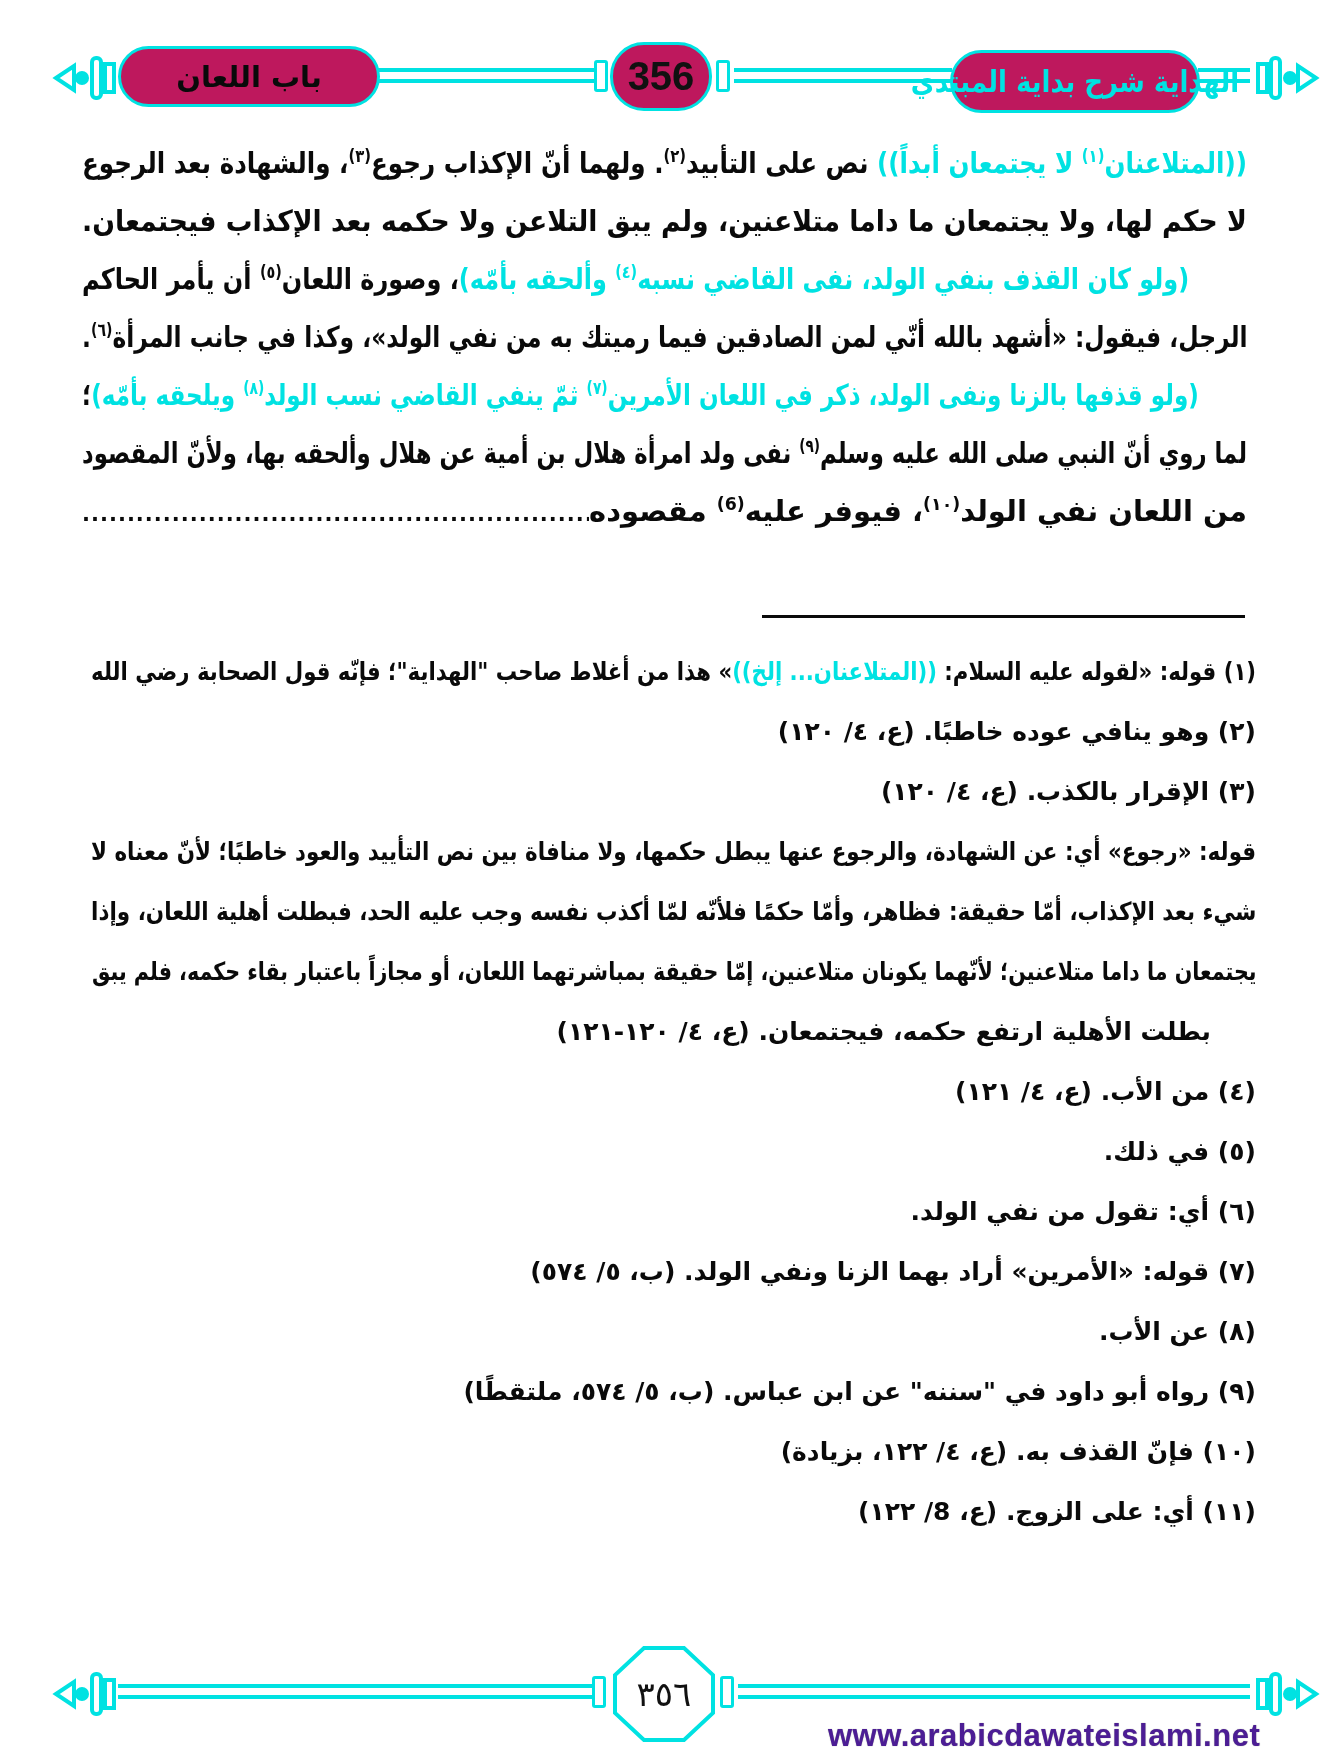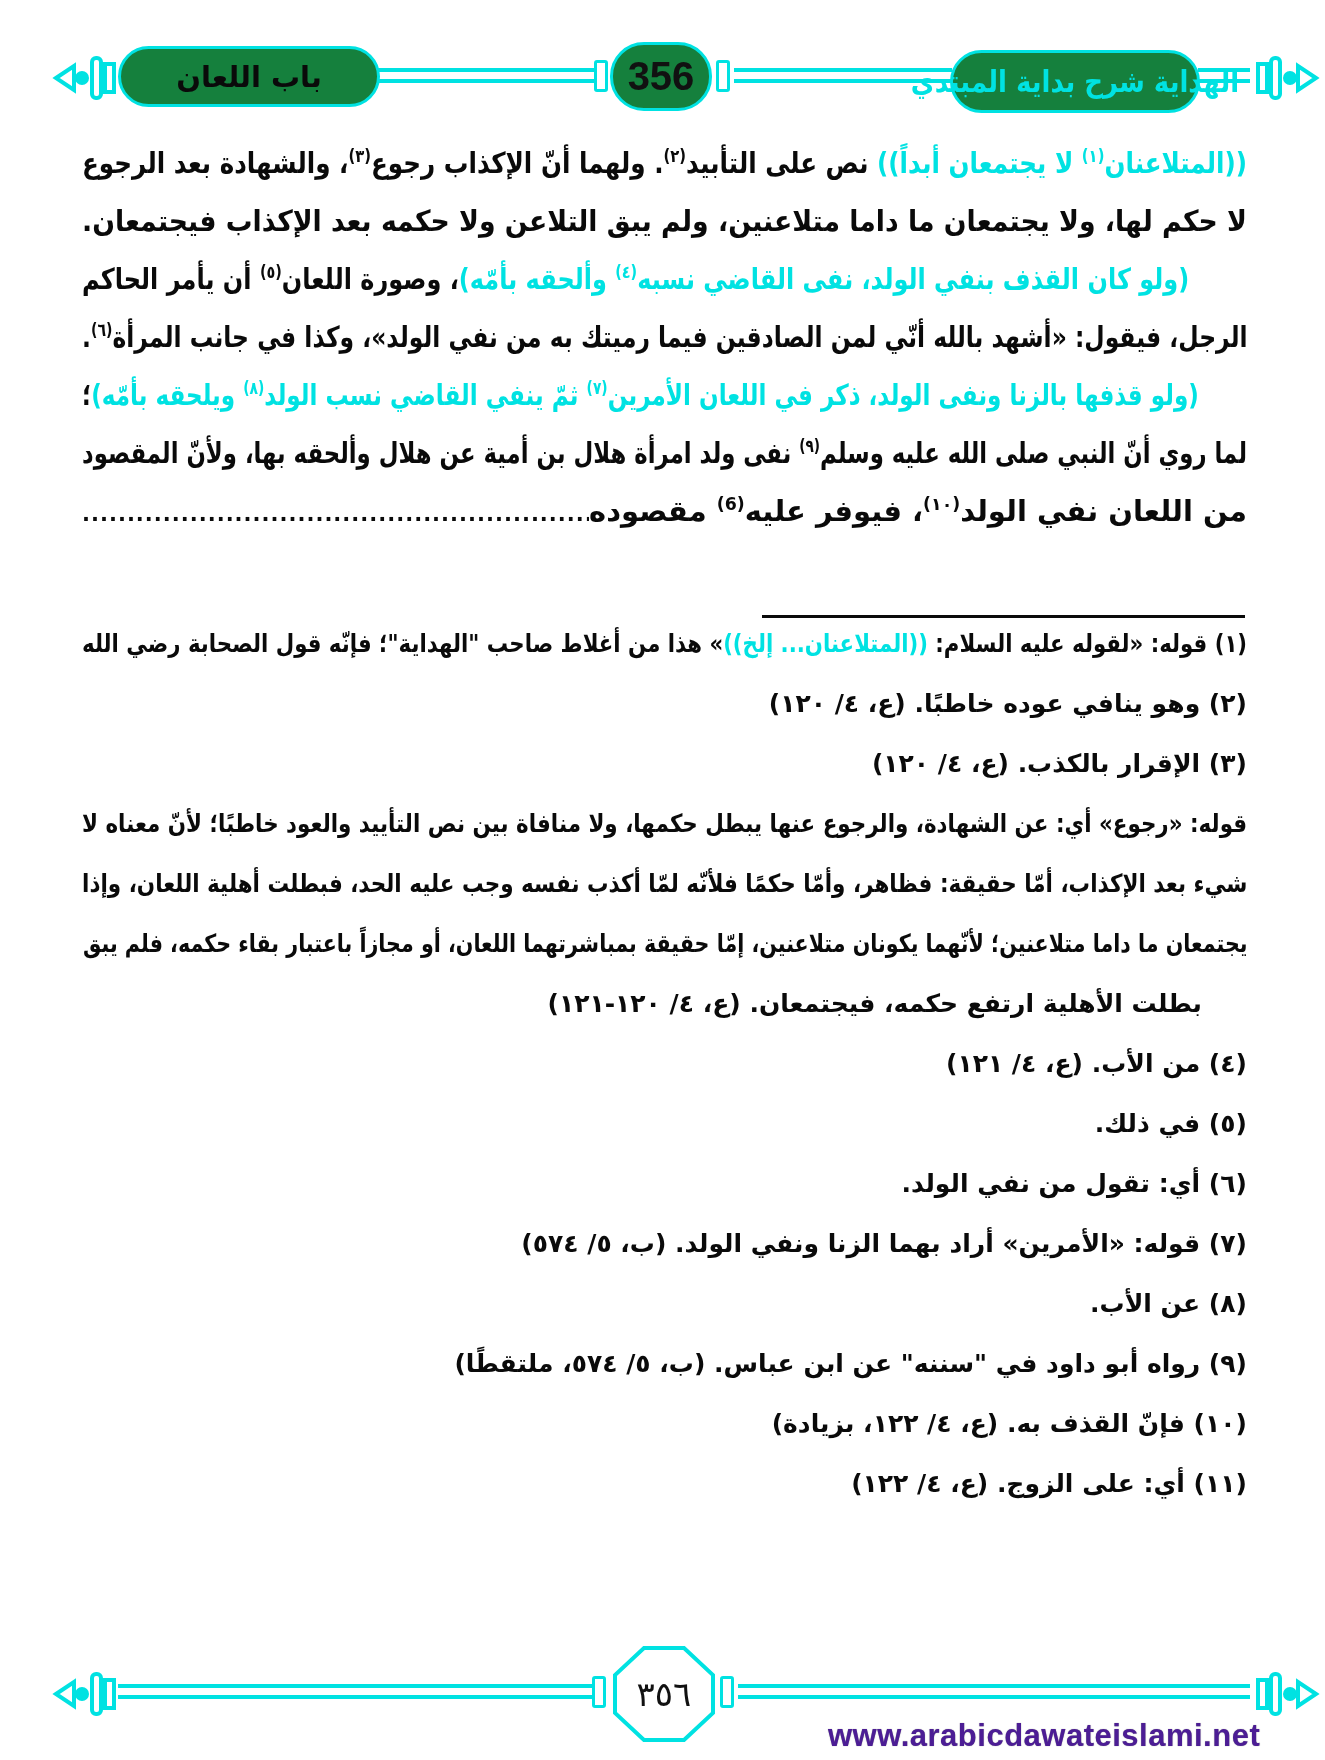--- a/index.html
+++ b/index.html
@@ -5,36 +5,36 @@
   :root { --accent:#00e2e2; }
   * { margin:0; padding:0; box-sizing:border-box; }
   html,body { background:#e8e8e8; }
   .page {
     position:relative; width:1325px; height:1760px; background:#ffffff;
     font-family:"DejaVu Sans", sans-serif; overflow:hidden; margin:0 auto;
   }
   
   .track { position:absolute; height:15px; border-top:4px solid var(--accent); border-bottom:4px solid var(--accent); }
   .stadium {
-    position:absolute; border:3px solid var(--accent); border-radius:40px; background:#15803d;
+    position:absolute; border:3px solid var(--accent); border-radius:40px; background:#be185d;
     display:flex; align-items:center; justify-content:center;
   }
   .clamp {
     position:absolute; width:14px; height:32px; background:#fff;
     border:3px solid var(--accent); border-radius:3px;
   }
   .finial { position:absolute; }
   .chapter-text { font-size:29px; font-weight:bold; color:#0a0a0a; letter-spacing:1px; }
   .pageno-text { font-family:"Liberation Sans", sans-serif; font-size:40px; font-weight:bold; color:#111; }
   .booktitle-text { font-size:26px; font-weight:bold; color:var(--accent); white-space:nowrap; transform:scaleY(1.15); }
   .badge-ar { font-size:34px; font-weight:normal; color:#111; }
   
   .textblock { position:absolute; left:82px; width:1165px; direction:rtl; color:#0a0a0a; }
   #main-lines { top:134px; }
-  #footnote-lines { top:614px; }
+  #footnote-lines { top:642px;margin-left:9px; }
   .line { position:relative; white-space:nowrap; text-align:right; font-weight:bold; }
   #main-lines .line { height:58px; line-height:58px; font-size:29px; }
   #footnote-lines .line { height:60px; line-height:60px; font-size:25px; }
   .inner { display:inline-block; transform-origin:100% 50%; }
   .accent { color:var(--accent); }
   .fnref { font-size:60%; vertical-align:super; line-height:0; }
   .dotline { display:flex; align-items:baseline; }
   .dotline .inner { flex:0 0 auto; }
   .dots { flex:1 1 auto; overflow:hidden; font-size:21px; letter-spacing:1px; direction:ltr; text-align:left; }
   .divider { position:absolute; background:#0a0a0a; }
@@ -107,21 +107,21 @@
       <div class="line"><span class="inner" style="transform: scaleX(0.859779);"><span>شيء بعد الإكذاب، أمّا حقيقة: فظاهر، وأمّا حكمًا فلأنّه لمّا أكذب نفسه وجب عليه الحد، فبطلت أهلية اللعان، وإذا</span></span></div>
       <div class="line"><span class="inner" style="transform: scaleX(0.824487);"><span>يجتمعان ما داما متلاعنين؛ لأنّهما يكونان متلاعنين، إمّا حقيقة بمباشرتهما اللعان، أو مجازاً باعتبار بقاء حكمه، فلم يبق</span></span></div>
       <div class="line" style="padding-right: 45px;"><span class="inner"><span>بطلت الأهلية ارتفع حكمه، فيجتمعان. (ع، ٤/ ١٢٠-١٢١)</span></span></div>
       <div class="line"><span class="inner"><span>(٤) من الأب. (ع، ٤/ ١٢١)</span></span></div>
       <div class="line"><span class="inner"><span>(٥) في ذلك.</span></span></div>
       <div class="line"><span class="inner"><span>(٦) أي: تقول من نفي الولد.</span></span></div>
       <div class="line"><span class="inner"><span>(٧) قوله: «الأمرين» أراد بهما الزنا ونفي الولد. (ب، ٥/ ٥٧٤)</span></span></div>
       <div class="line"><span class="inner"><span>(٨) عن الأب.</span></span></div>
       <div class="line"><span class="inner"><span>(٩) رواه أبو داود في "سننه" عن ابن عباس. (ب، ٥/ ٥٧٤، ملتقطًا)</span></span></div>
       <div class="line"><span class="inner"><span>(١٠) فإنّ القذف به. (ع، ٤/ ١٢٢، بزيادة)</span></span></div>
-      <div class="line"><span class="inner"><span>(١١) أي: على الزوج. (ع، ٤/ ١٢٢)</span></span></div>
+      <div class="line"><span class="inner"><span>(١١) أي: على الزوج. (ع، 8/ ١٢٢)</span></span></div>
     </div>
 
   <div>
     <svg class="finial" style="left:52px;top:1668px;" width="72" height="52" viewBox="0 0 72 52">
       <path d="M4 26 L22 14 L22 38 Z" fill="#fff" stroke="var(--accent)" stroke-width="4"></path>
       <circle cx="30" cy="26" r="7" fill="var(--accent)"></circle>
       <rect x="40" y="6" width="9" height="40" rx="4" fill="#fff" stroke="var(--accent)" stroke-width="4"></rect>
       <rect x="53" y="12" width="9" height="28" fill="#fff" stroke="var(--accent)" stroke-width="4"></rect>
     </svg>
     <div class="track" style="left:118px;top:1684px;width:478px;"></div>

